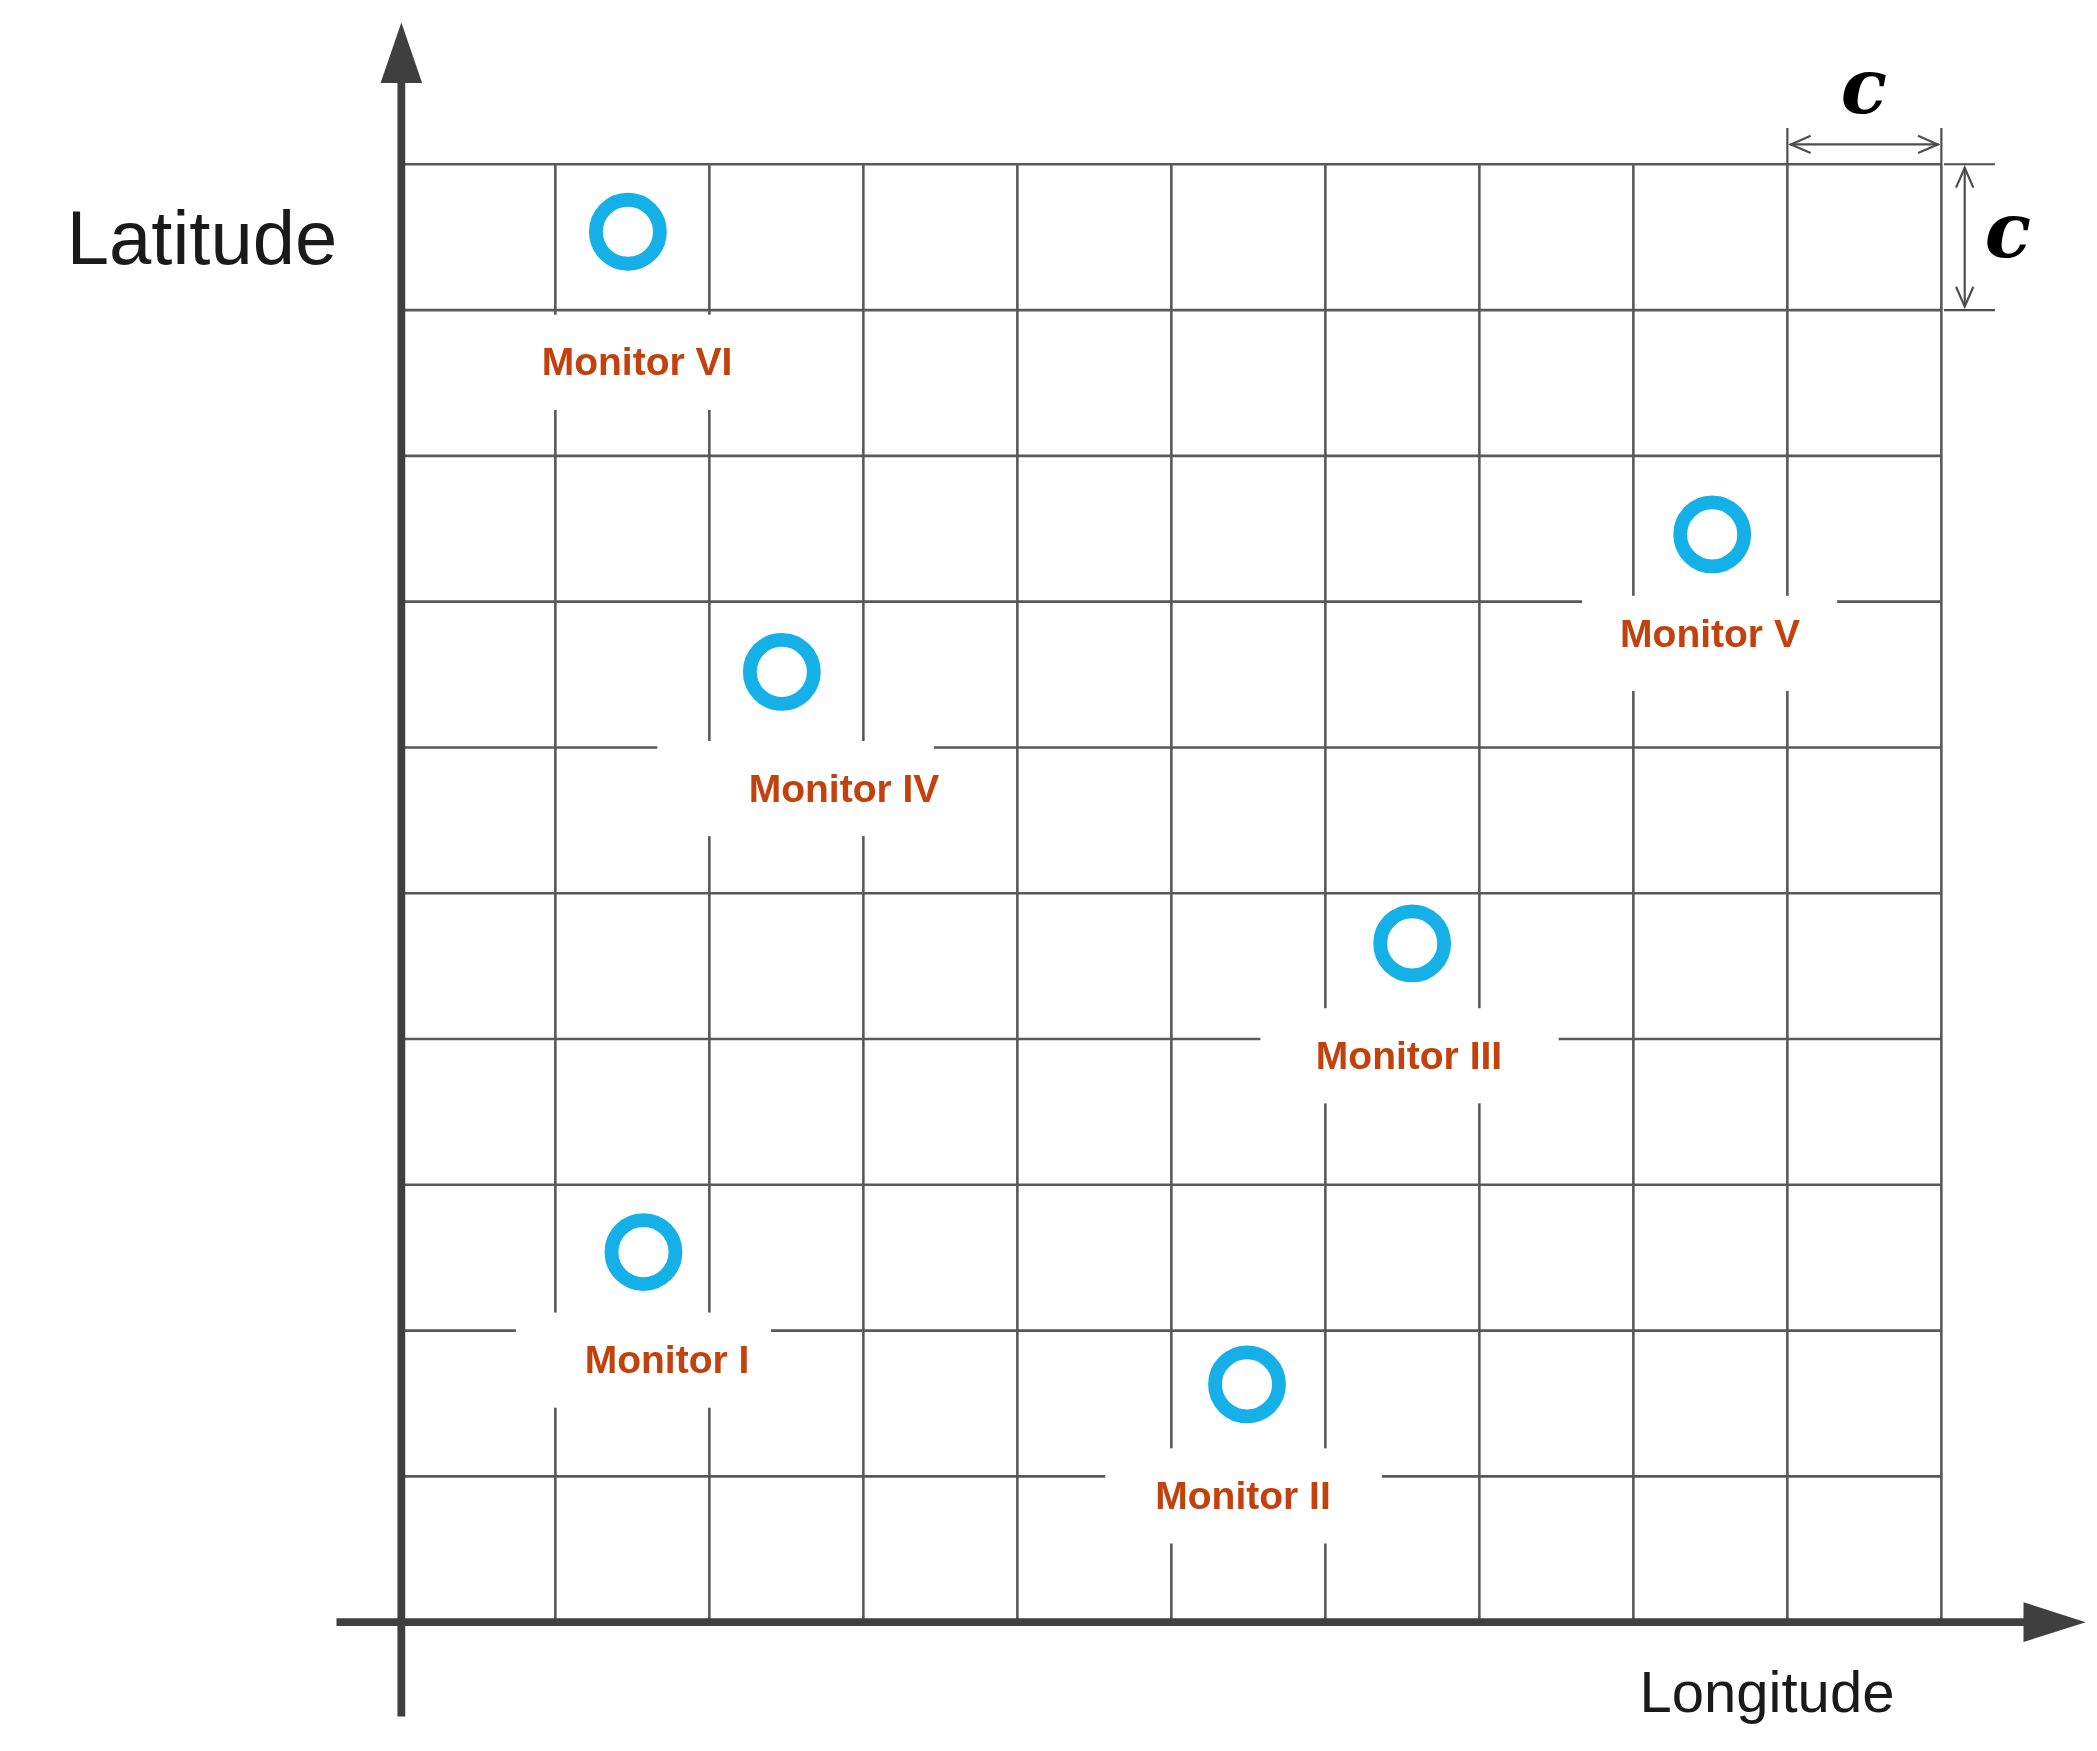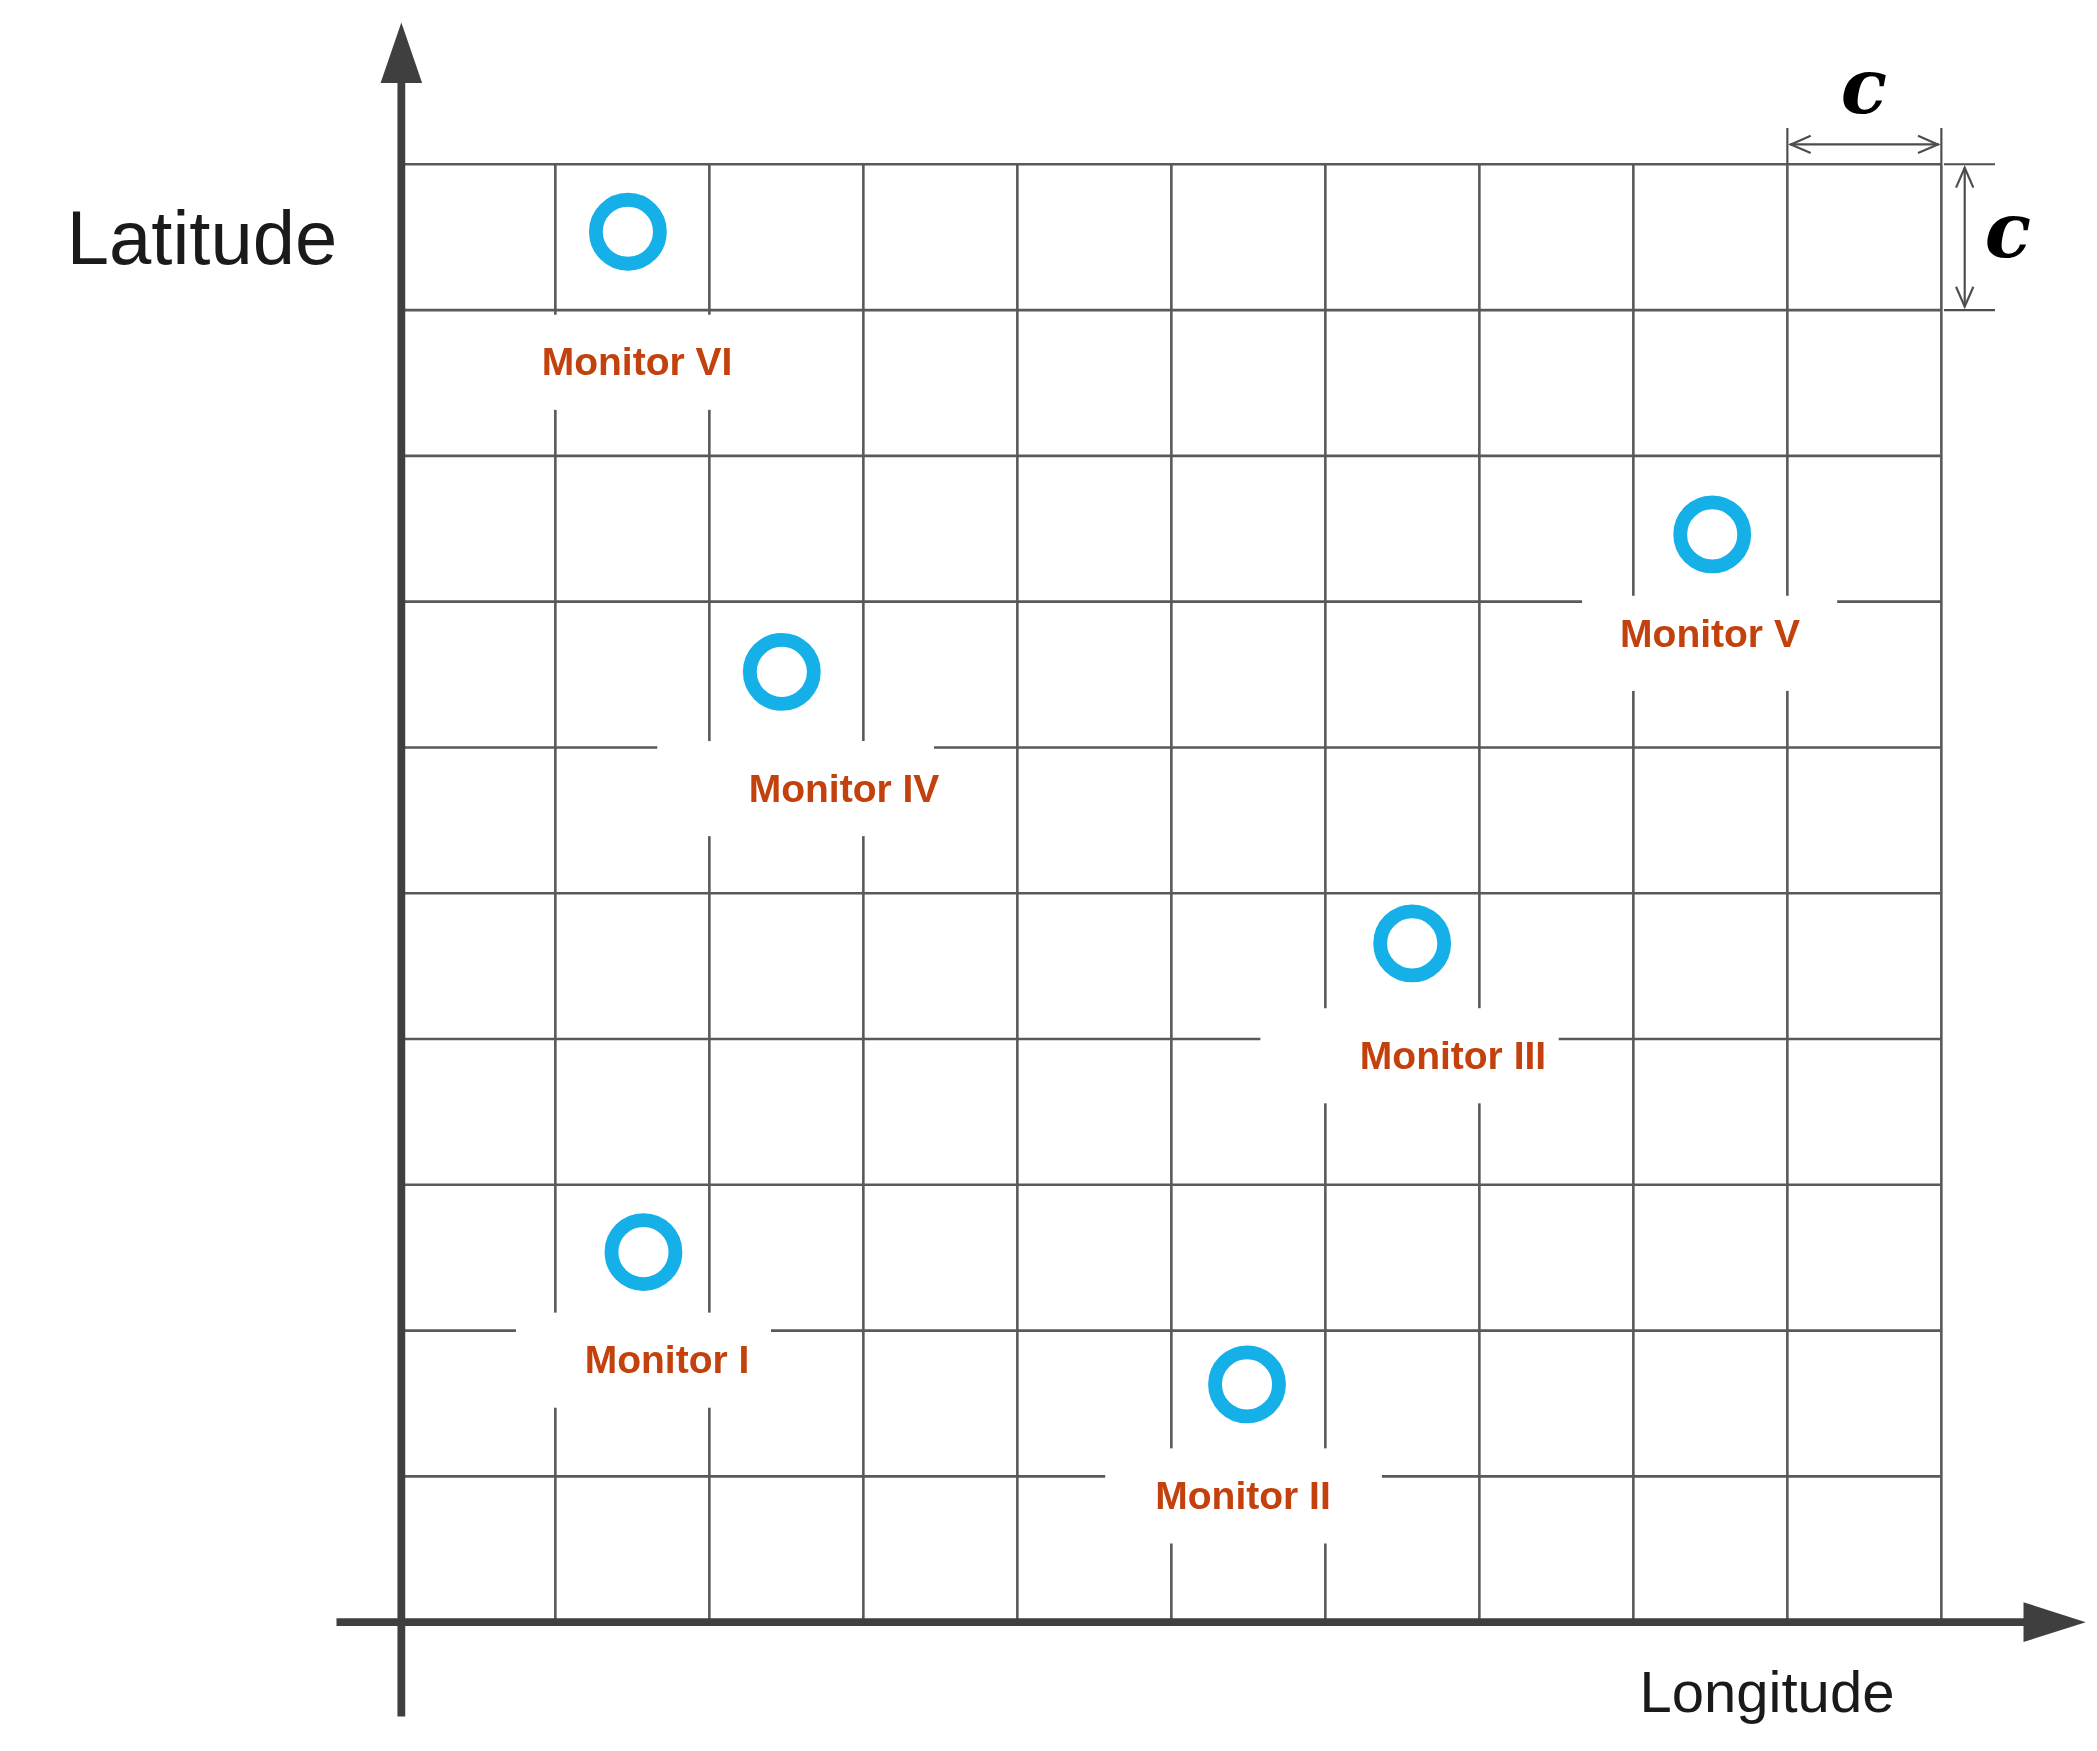--- a/index.html
+++ b/index.html
@@ -97,18 +97,18 @@
 
   <div class="axis-label" id="lat-label">Latitude</div>
 
   <div class="axis-label" id="lon-label">Longitude</div>
 
   <div class="dim-label" id="c-width">c</div>
 
   <div class="dim-label" id="c-height">c</div>
 <div class="mlabel" style="left: 667px; top: 1360px;">Monitor I</div>
     <div class="mlabel" style="left: 1243px; top: 1496px;">Monitor II</div>
-    <div class="mlabel" style="left: 1409px; top: 1056px; margin-left: 44px;">Monitor III</div>
+    <div class="mlabel" style="left: 1409px; top: 1056px;">Monitor III</div>
     <div class="mlabel" style="left: 796px; top: 789px; margin-left: 48px;">Monitor IV</div>
     <div class="mlabel" style="left: 1710px; top: 634px;">Monitor V</div>
     <div class="mlabel" style="left: 637px; top: 362px;">Monitor VI</div>
   </div>
 
 
 </body></html>

